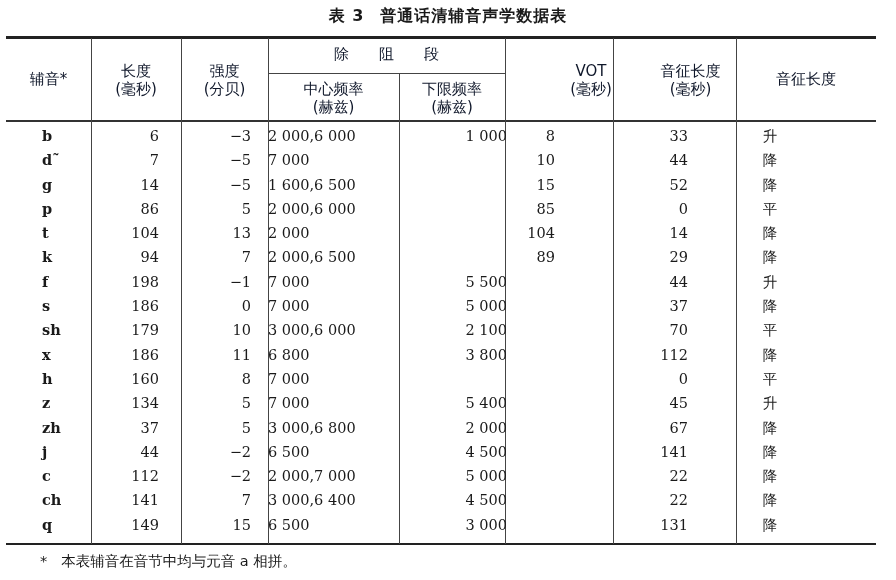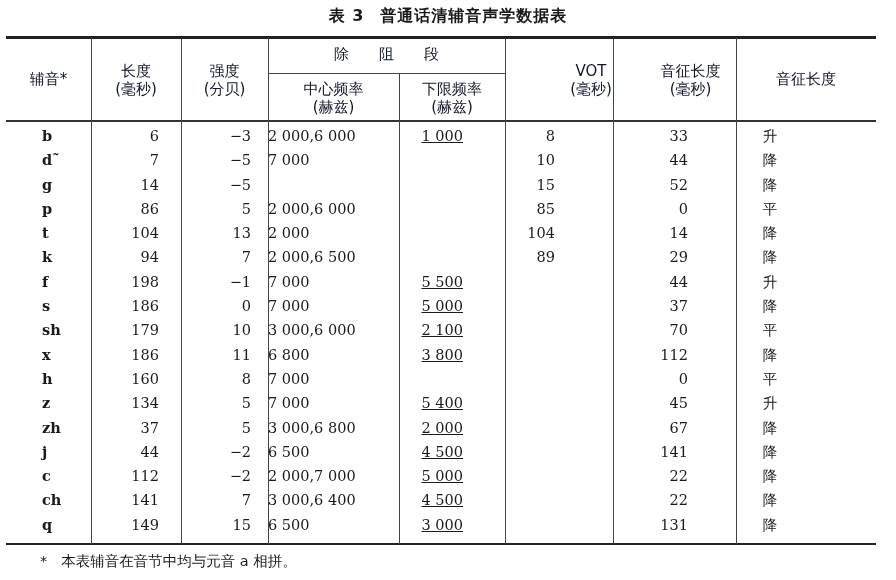--- a/index.html
+++ b/index.html
@@ -16,21 +16,21 @@
     .hcell { position: absolute; text-align: center; font-family: "DejaVu Sans", sans-serif;
              font-size: 15px; line-height: 18px; color: #0f172a; }
     .hcell .l2 { display: block; }
     .rows { position: absolute; left: 0; top: 124px; width: 896px; }
     .row { position: relative; height: 24.3px; }
     .cell { position: absolute; top: 0; height: 24px; line-height: 24px; font-size: 14.5px; white-space: nowrap; }
     .c-cons { left: 42px; width: 40px; text-align: left; font-weight: bold; }
     .c-len { left: 91px; width: 68px; text-align: right; }
     .c-int { left: 181px; width: 70px; text-align: right; }
     .c-center { left: 268px; width: 131px; text-align: left; }
-    .c-lower { left: 377px; width: 86px; text-align: right; text-decoration: underline; }
+    .c-lower { left: 421px; width: 86px; text-align: right; }
     .c-vot { left: 505px; width: 50px; text-align: right; }
     .c-slen { left: 613px; width: 75px; text-align: right; }
     .c-trend { left: 736px; width: 68px; text-align: center; font-family: "DejaVu Sans", sans-serif; }
     .footnote { position: absolute; left: 40px; top: 552px; font-family: "DejaVu Sans", sans-serif; font-size: 14.5px; }
     .footnote .star { margin-right: 14px; }
   </style>
 </head>
 <body>
 
 <div class="title">
@@ -96,20 +96,21 @@
       <span class="cell c-center">7 000</span>
       <span class="cell c-lower"></span>
       <span class="cell c-vot">10</span>
       <span class="cell c-slen">44</span>
       <span class="cell c-trend">降</span>
     </div>
   <div class="row">
       <span class="cell c-cons">g</span>
       <span class="cell c-len">14</span>
       <span class="cell c-int">−5</span>
+      <span class="cell c-center">1 600,6 500</span>
       <span class="cell c-lower"></span>
       <span class="cell c-vot">15</span>
       <span class="cell c-slen">52</span>
       <span class="cell c-trend">降</span>
     </div>
   <div class="row">
       <span class="cell c-cons">p</span>
       <span class="cell c-len">86</span>
       <span class="cell c-int">5</span>
       <span class="cell c-center">2 000,6 000</span>

